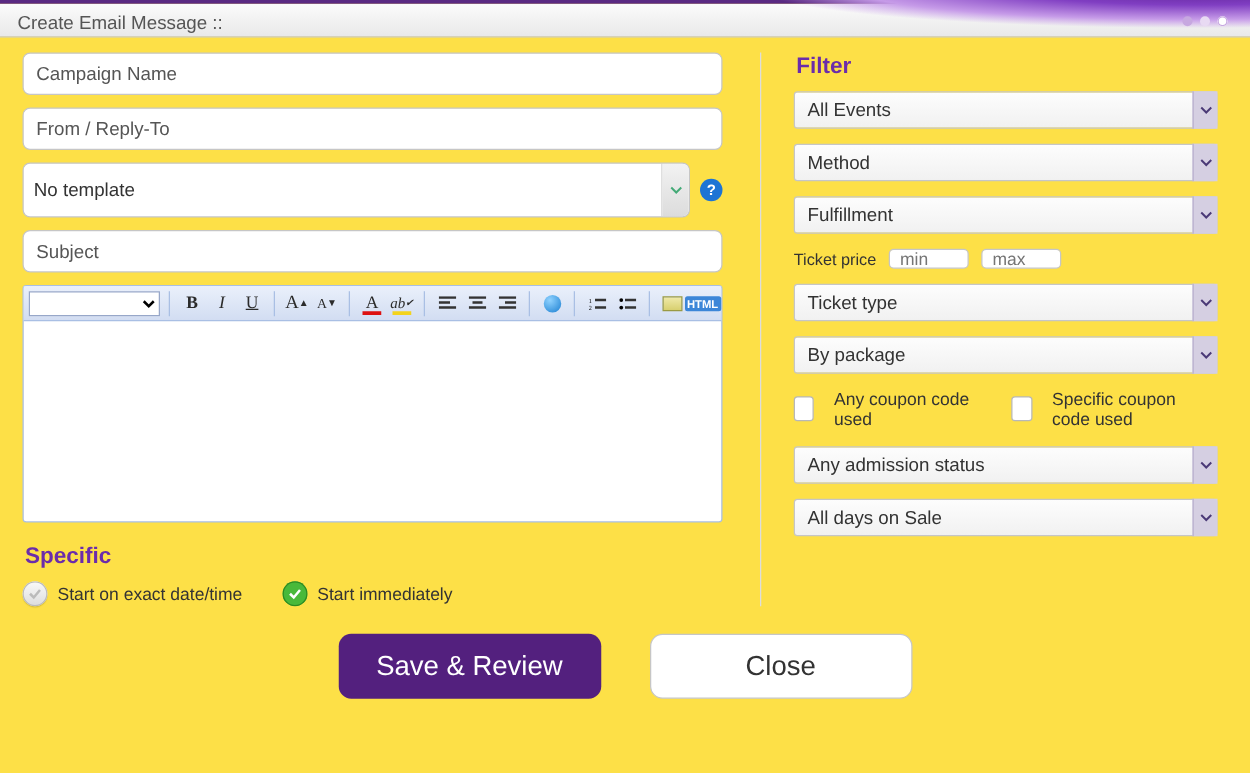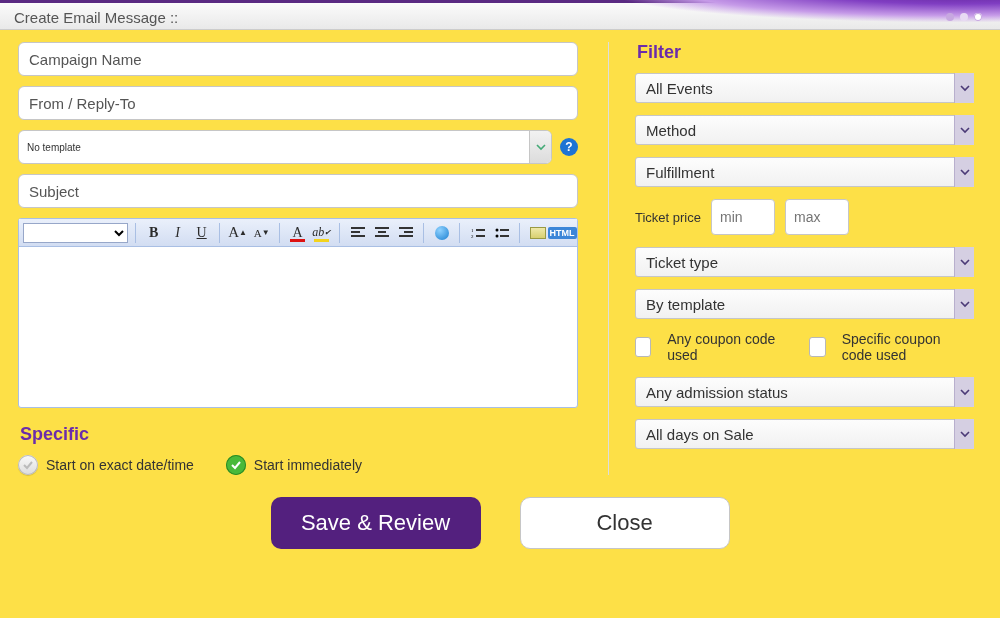--- a/index.html
+++ b/index.html
@@ -34,22 +34,22 @@
   .right { flex:1; border-left:1px solid #ddd; padding-left:26px; }
 
   .fld {
     width:100%; height:34px; border:1px solid #c6c6c6; border-radius:6px;
     padding:0 10px; font-size:15px; color:#333; margin-bottom:10px;
     background:#fff;
   }
   .fld::placeholder { color:#555; }
   .tmpl-row { display:flex; align-items:center; gap:8px; }
   .sel {
-    height:34px; border:1px solid #c6c6c6; border-radius:6px;
-    background:#fff; font-size:10px; padding:0 8px; color:#333;
+    height:44px; border:1px solid #c6c6c6; border-radius:6px;
+    background:#fff; font-size:15px; padding:0 8px; color:#333;
     appearance:none; -webkit-appearance:none;
     background-image:
       linear-gradient(to bottom, #f7f7f7, #e6e6e6);
     position:relative;
   }
   .sel-wrap { position:relative; flex:1; }
   .sel-wrap select { width:100%; background:#fff; }
   .sel-caret {
     position:absolute; right:1px; top:1px; bottom:1px; width:22px;
     border-left:1px solid #c6c6c6;
@@ -111,21 +111,21 @@
     background:linear-gradient(#fdfdfd,#f1f1f1); padding:0 10px; font-size:15px;
     appearance:none; text-align:left; color:#333;
   }
   .r-caret{
     position:absolute; right:0; top:0; bottom:0; width:20px;
     background:#d5cfe2; border-left:1px solid #b8afcd;
     display:flex; align-items:center; justify-content:center;
   }
   .price-row{display:flex; align-items:center; gap:10px; margin-bottom:12px;}
   .price-in{
-    width:64px; height:36px; border:1px solid #c6c6c6; border-radius:4px;
+    width:64px; height:16px; border:1px solid #c6c6c6; border-radius:4px;
     padding:0 8px; font-size:14px;
   }
   .ck-row{display:flex; gap:30px; align-items:center; margin-bottom:14px;}
   .ck{display:flex; gap:16px; align-items:center;}
   .ckbox{
     width:20px; height:20px; border:1px solid #b8b8b8; border-radius:3px; background:#fff;
   }
 
   
   .btn-row{ display:flex; justify-content:center; gap:39px; margin-top:22px;}
@@ -307,21 +307,21 @@
       <div class="r-sel-wrap">
         <button class="r-sel">Ticket type</button>
         <div class="r-caret">
             <svg width="10" height="10">
               <path d="M1 3 L5 7 L9 3" fill="none" stroke="#4b3a77" stroke-width="1.6"></path>
             </svg>
           </div>
       </div>
 
       <div class="r-sel-wrap">
-        <button class="r-sel">By template</button>
+        <button class="r-sel">By package</button>
         <div class="r-caret">
             <svg width="10" height="10">
               <path d="M1 3 L5 7 L9 3" fill="none" stroke="#4b3a77" stroke-width="1.6"></path>
             </svg>
           </div>
       </div>
 
       <div class="ck-row">
         <div class="ck">
           <div class="ckbox"></div>

